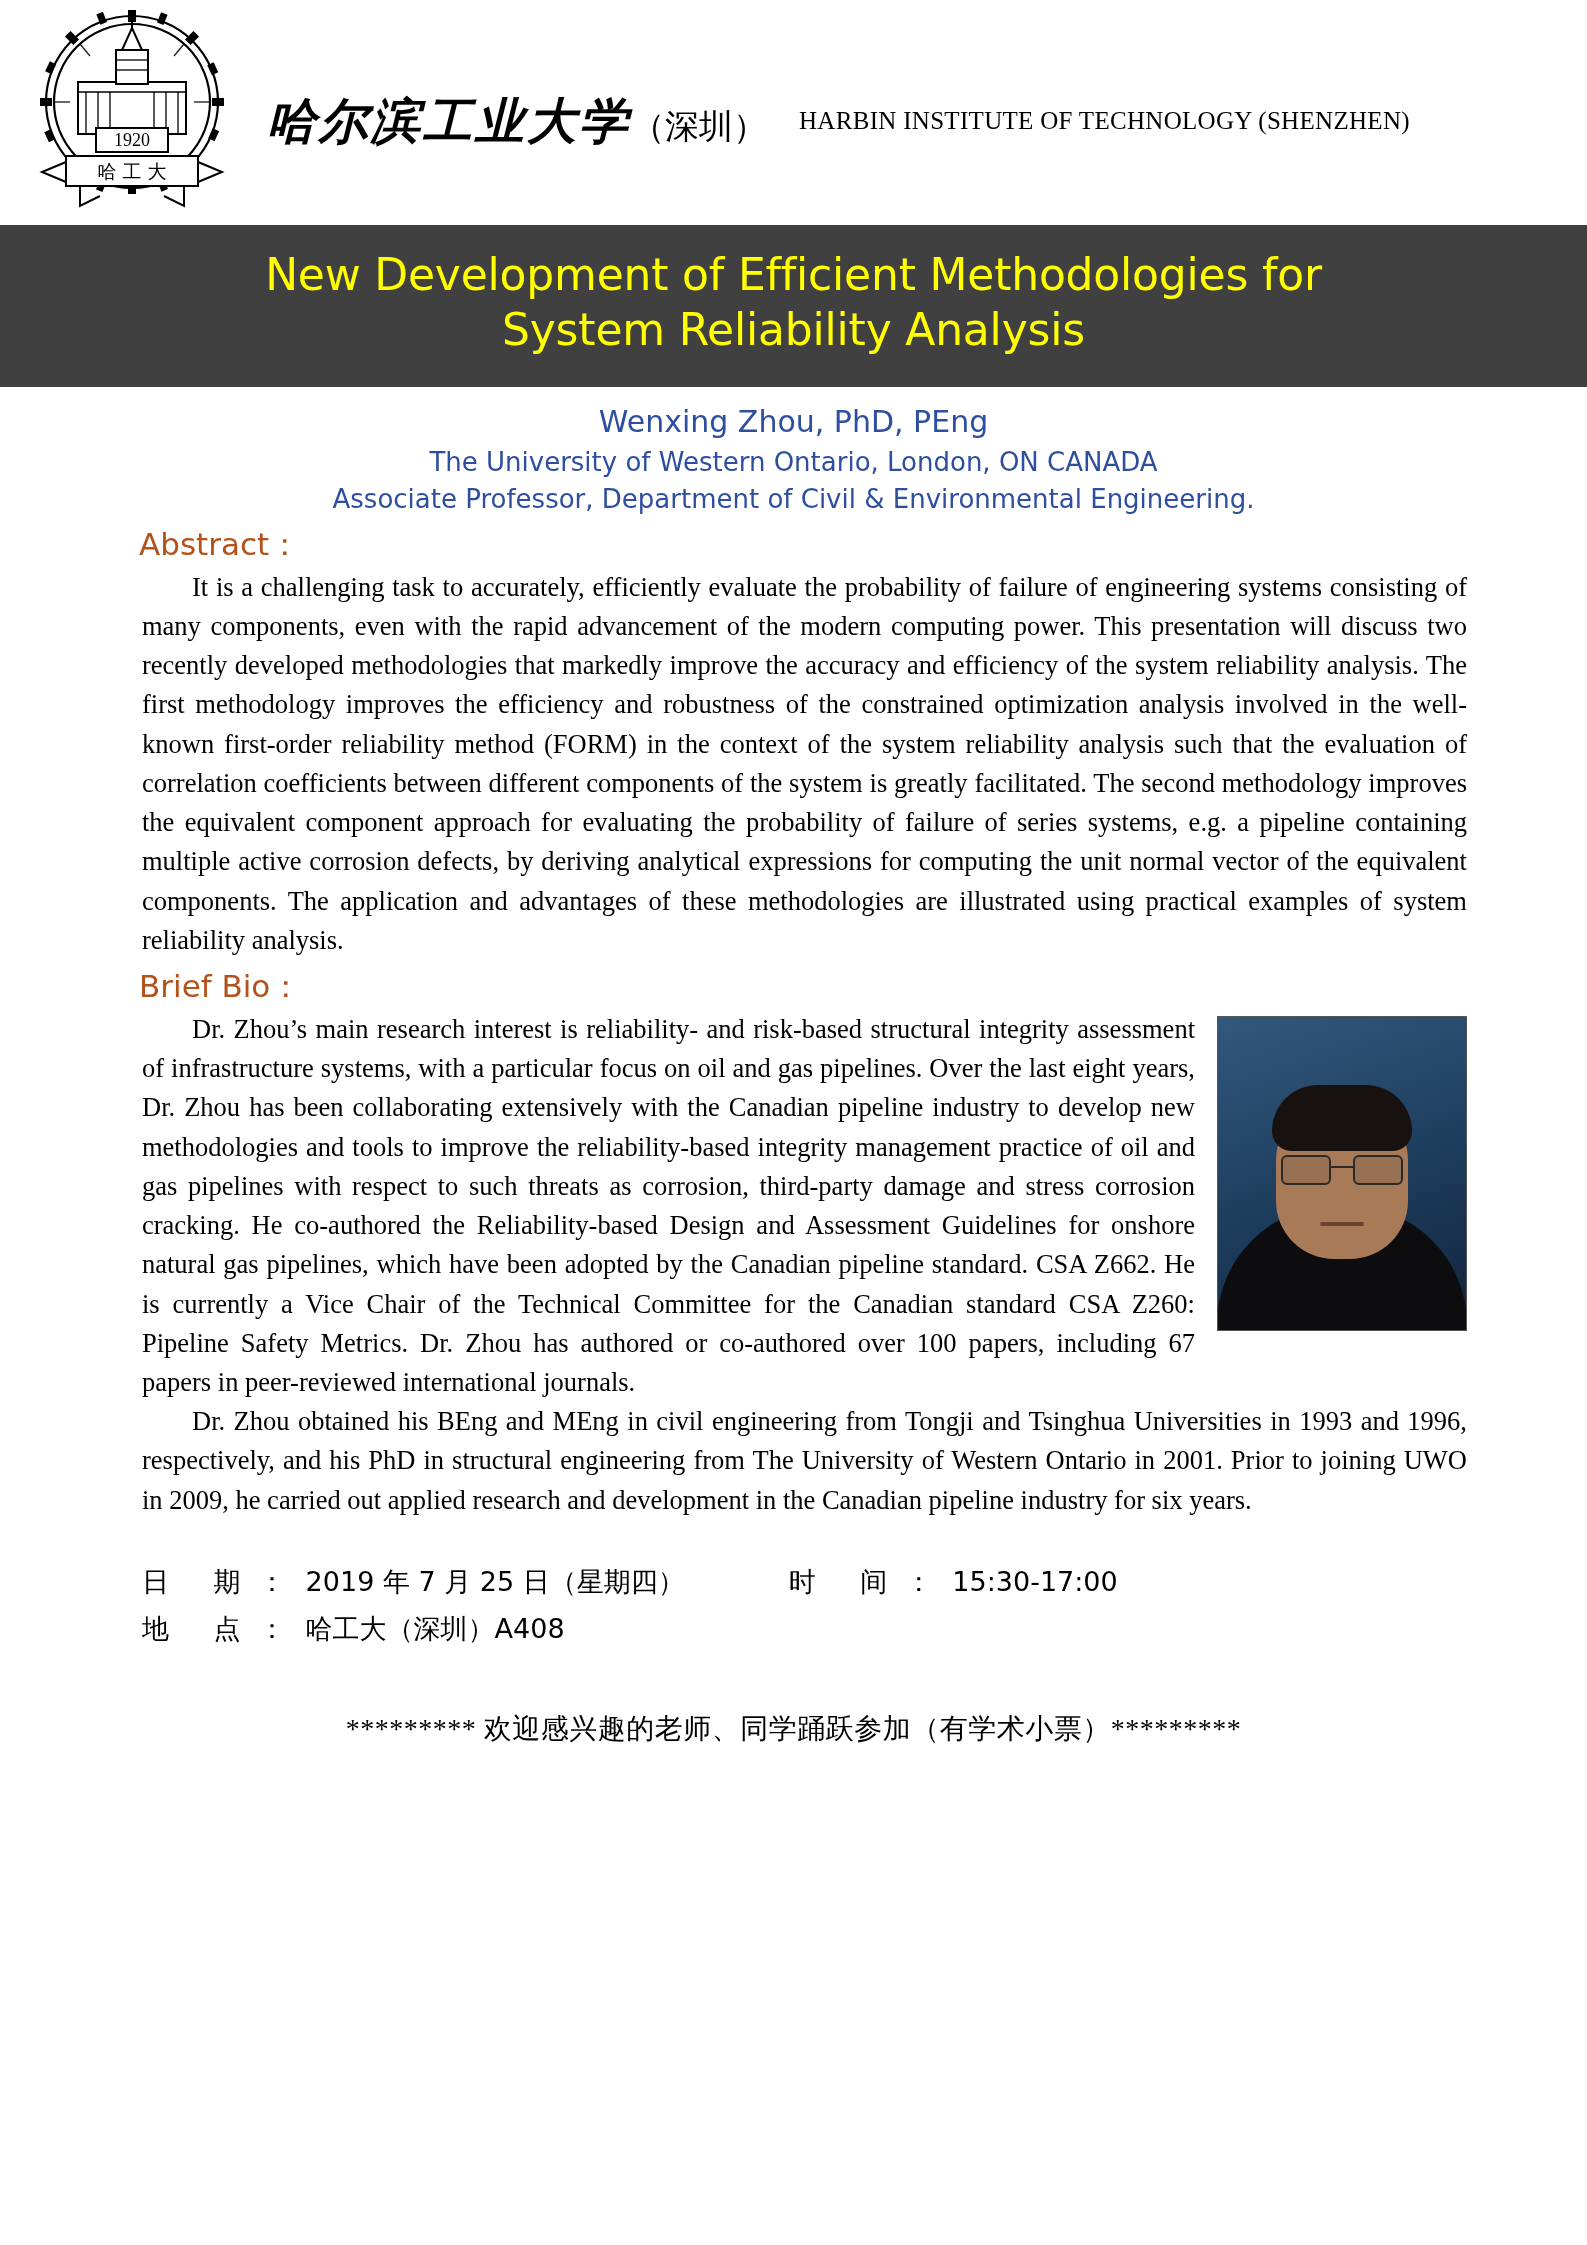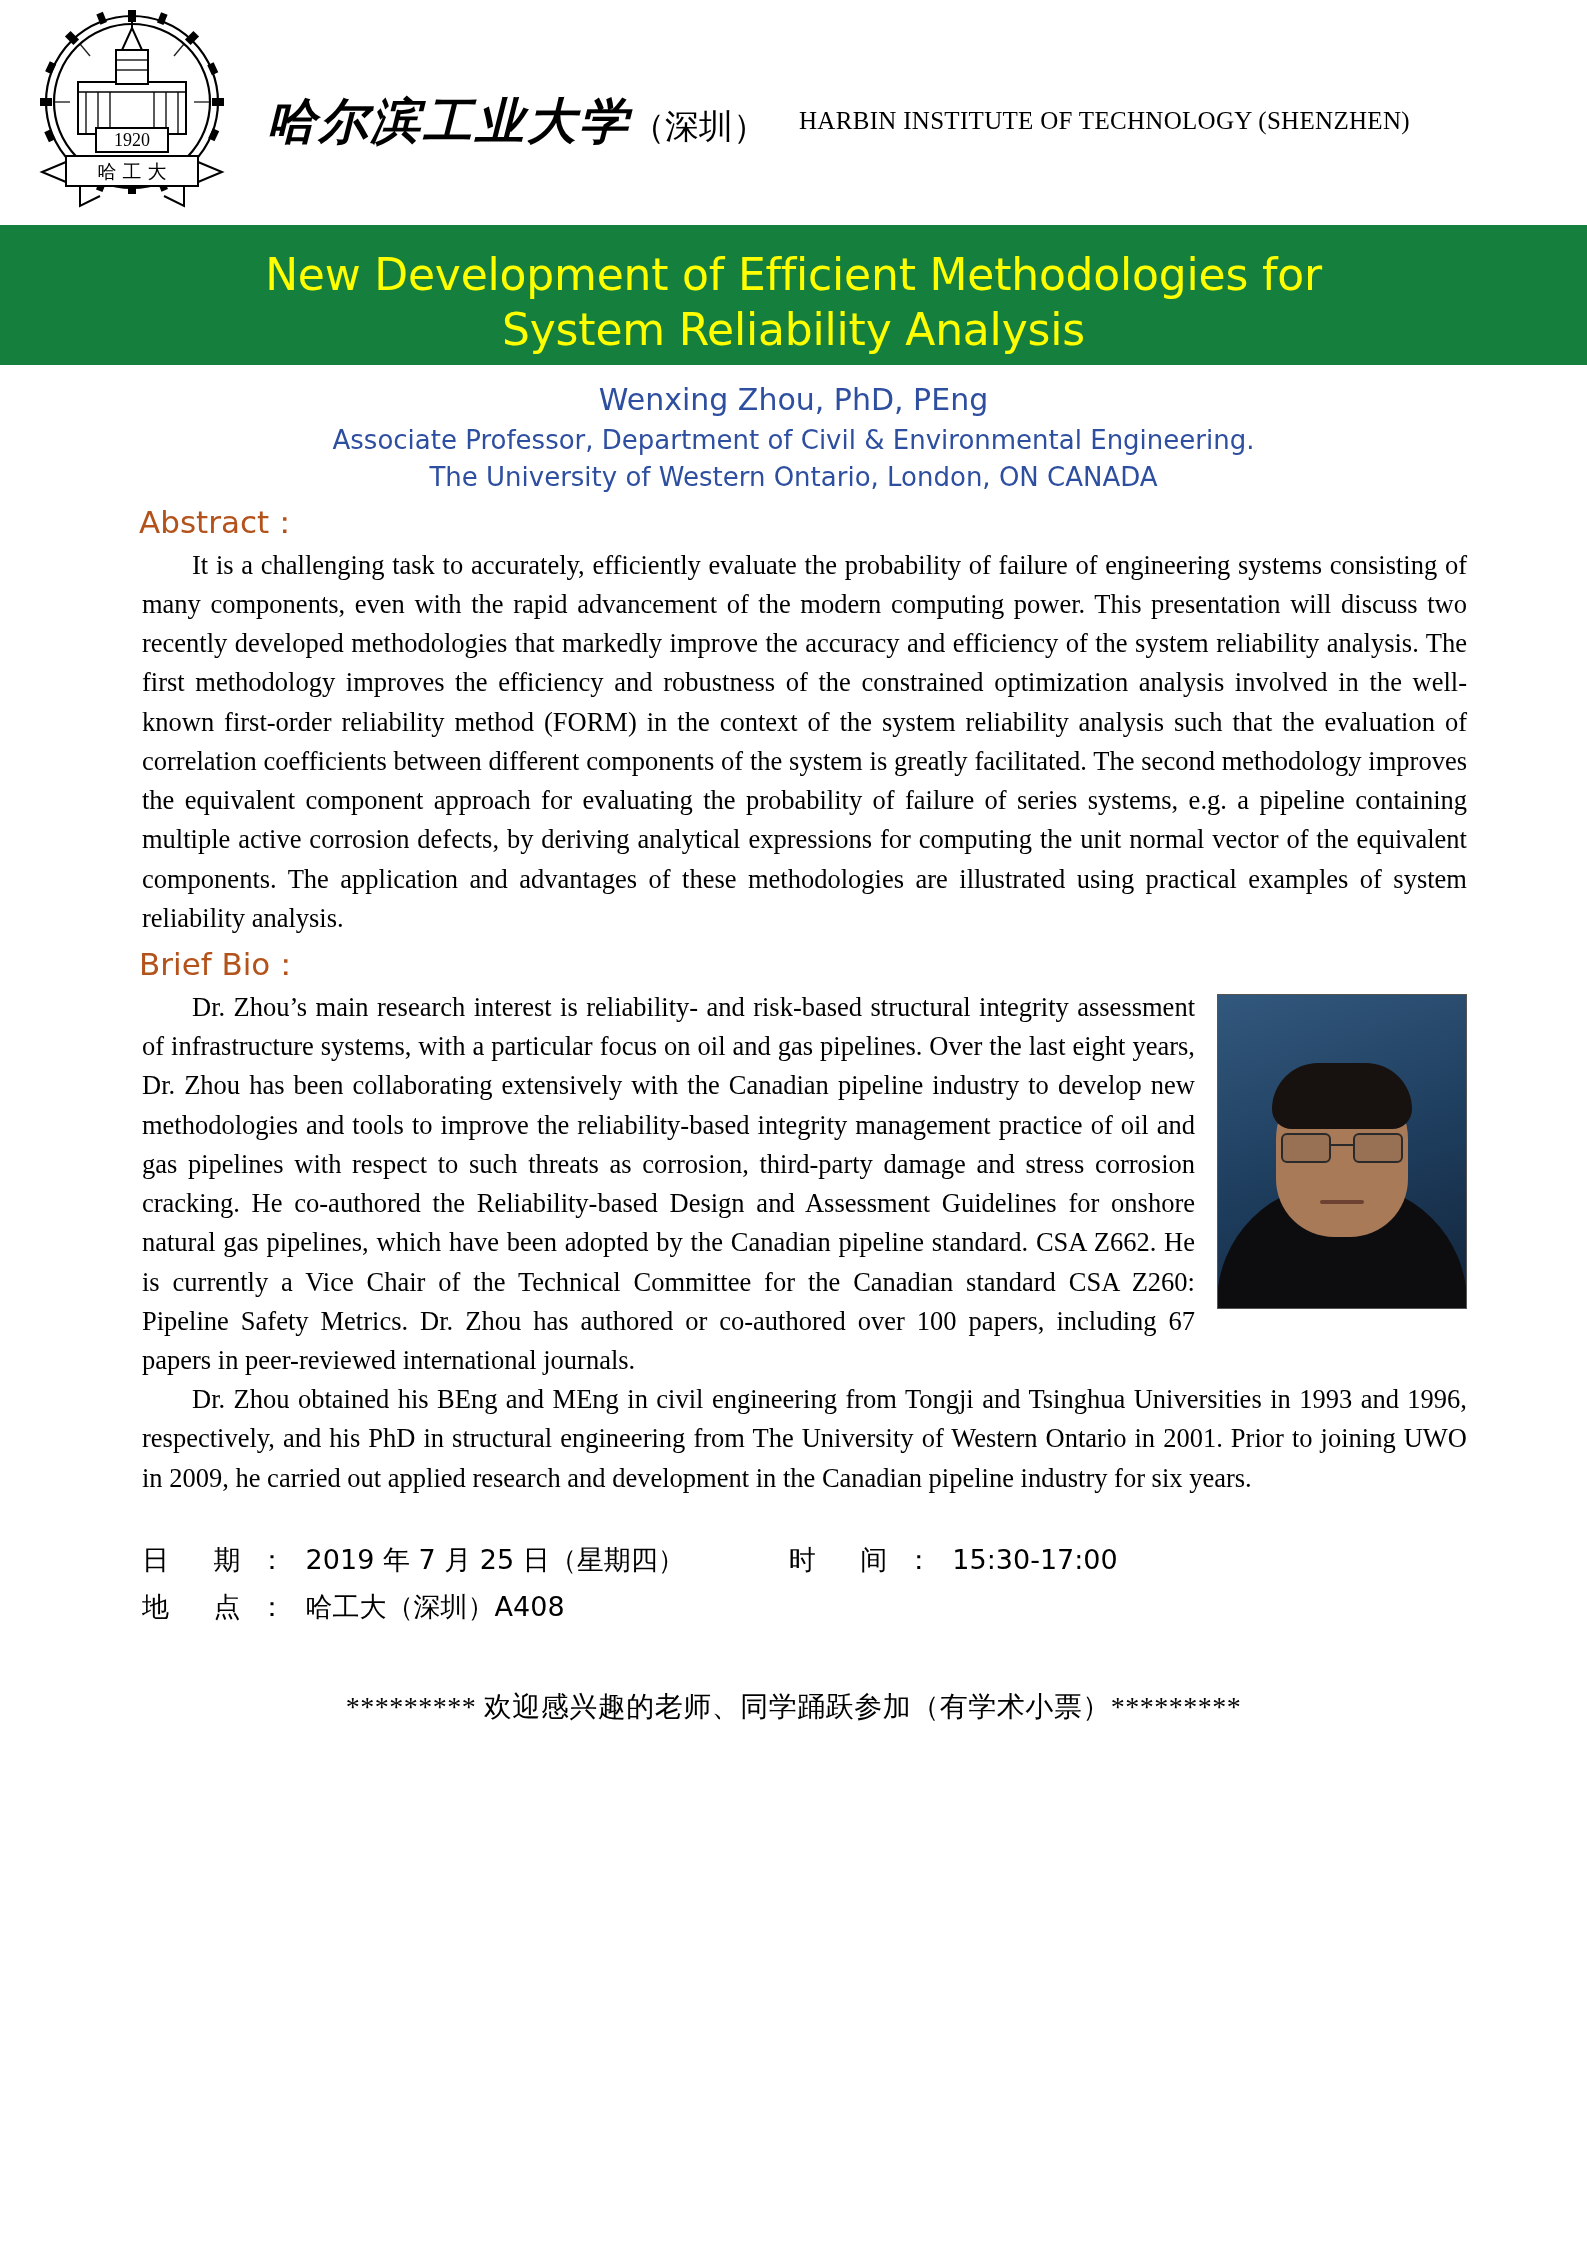--- a/index.html
+++ b/index.html
@@ -60,22 +60,22 @@
     font-size: 25px;
     color: #000;
     margin-top: 12px;
     letter-spacing: 0.3px;
     white-space: nowrap;
     margin-left: 32px;
   }
 
   
   .title-band {
-    background: #15803d;
-    padding: 22px 60px 8px 60px;
+    background: #404040;
+    padding: 22px 60px 30px 60px;
     box-sizing: border-box;
   }
   .title-band .title {
     color: #ffff00;
     font-family: "DejaVu Sans", sans-serif;
     font-size: 44px;
     line-height: 1.25;
     text-align: center;
     font-weight: normal;
     letter-spacing: -0.2px;
@@ -330,22 +330,22 @@
 
 <div class="title-band">
   <div class="title">
     <div>New Development of Efficient Methodologies for</div>
     <div>System Reliability Analysis</div>
   </div>
 </div>
 
 <div class="author-block">
   <div class="author-name">Wenxing Zhou, PhD, PEng</div>
+  <div class="author-affil">The University of Western Ontario, London, ON CANADA</div>
   <div class="author-affil">Associate Professor, Department of Civil &amp; Environmental Engineering.</div>
-  <div class="author-affil">The University of Western Ontario, London, ON CANADA</div>
 </div>
 
 <div class="content">
 
   <div class="section-head">Abstract：</div>
   <p class="body-text">It is a challenging task to accurately, efficiently evaluate the probability of failure of engineering systems consisting of many components, even with the rapid advancement of the modern computing power. This presentation will discuss two recently developed methodologies that markedly improve the accuracy and efficiency of the system reliability analysis. The first methodology improves the efficiency and robustness of the constrained optimization analysis involved in the well-known first-order reliability method (FORM) in the context of the system reliability analysis such that the evaluation of correlation coefficients between different components of the system is greatly facilitated. The second methodology improves the equivalent component approach for evaluating the probability of failure of series systems, e.g. a pipeline containing multiple active corrosion defects, by deriving analytical expressions for computing the unit normal vector of the equivalent components. The application and advantages of these methodologies are illustrated using practical examples of system reliability analysis.</p>
 
   <div class="section-head">Brief Bio：</div>
 
   <div class="clearfix">

